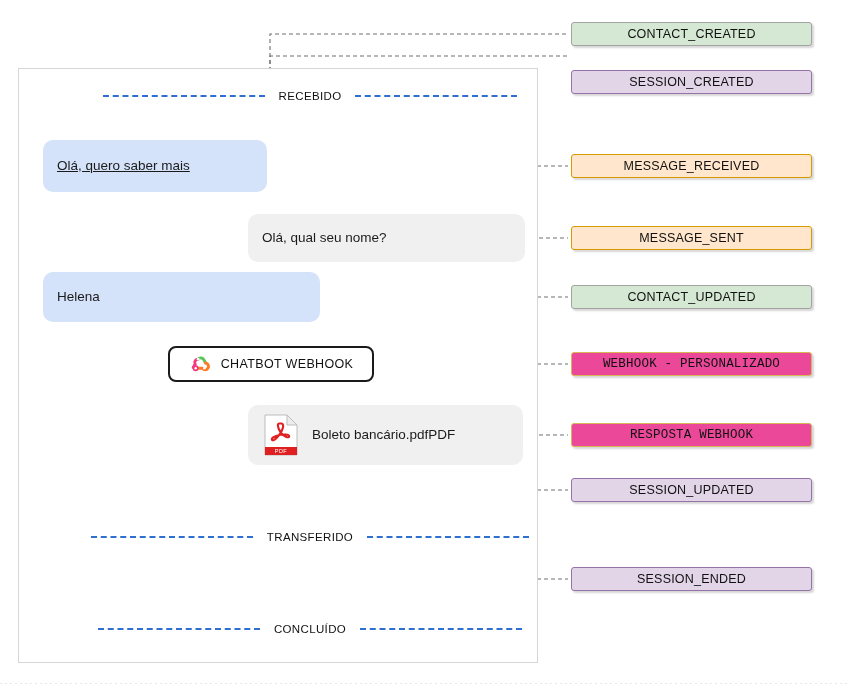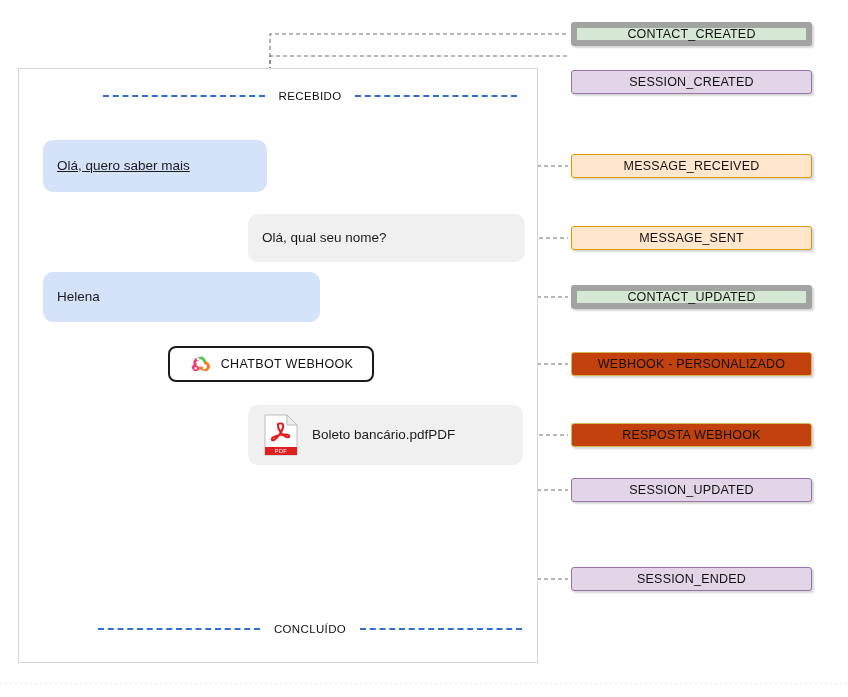--- a/index.html
+++ b/index.html
@@ -59,24 +59,24 @@
   .pdf-meta .ftype{font-size:13.5px;color:#1b1b1b;}
 
   
   .badge{
     position:absolute;left:571px;width:241px;height:24px;
     box-sizing:border-box;border-radius:3px;
     display:flex;align-items:center;justify-content:center;
     font-size:12.5px;color:#111111;letter-spacing:.2px;white-space:nowrap;
     box-shadow:2px 2px 2px rgba(0,0,0,.16);
   }
-  .badge.green {background:#d5e8d4;border:6px solid #a3a3a3;}
+  .badge.green {background:#d5e8d4;border:1px solid #a3a3a3;}
   .badge.purple{background:#e1d5e7;border:1px solid #9673a6;}
   .badge.orange{background:#ffe6cc;border:1px solid #d79b00;}
-  .badge.yellow{background:#c2410c;border:1px solid #d6b656;}
+  .badge.yellow{background:#ec4899;border:1px solid #d6b656;font-family:Liberation Mono, monospace;}
 
   
   .conn{position:absolute;left:0;top:0;width:848px;height:697px;
         pointer-events:none;overflow:visible;}
 
   
   .ruler{position:absolute;left:0;top:683px;width:848px;height:1px;}
 </style>
 </head>
 <body>
@@ -151,20 +151,25 @@
       <path d="M17.4 9.5c1.8 0 2.1 2.3 1.4 4.6-.6 2.1-2 4.8-3.7 7.1-1.7 2.3-3.6 4.1-5.1 4.8-1.3.6-2.3.2-2.2-.8.1-1.2 1.7-2.3 4.3-3.2 2.8-1 6.9-1.7 9.6-1.5 2.3.2 3.6.9 3.5 1.8-.1.9-1.4 1.2-2.9.7-1.9-.6-4.1-2.4-5.8-4.9-1.6-2.3-2.6-5-2.6-6.9 0-1.2.5-1.7 1.5-1.7z" fill="none" stroke="#e02020" stroke-width="2.1" stroke-linejoin="round"></path>
       <rect x="1" y="33" width="32" height="8" fill="#e02020"></rect>
       <text x="17" y="39.3" font-family="Liberation Sans, sans-serif" font-size="5.6" fill="#ffffff" text-anchor="middle" letter-spacing="0.4">PDF</text>
     </svg>
     <div class="pdf-meta">
       <span class="fname">Boleto bancário.pdf</span>
       <span class="ftype">PDF</span>
     </div>
   </div>
 
+  <div class="sep" style="top:529px">
+    <span class="dash"></span>
+    <span class="sep-label">TRANSFERIDO</span>
+    <span class="dash"></span>
+  </div>
 
   <div class="sep" style="top:621px">
     <span class="dash"></span>
     <span class="sep-label">CONCLUÍDO</span>
     <span class="dash"></span>
   </div>
 
   <div class="badge green" style="top:22px">CONTACT_CREATED</div>
   <div class="badge purple" style="top:70px">SESSION_CREATED</div>
   <div class="badge orange" style="top:226px">MESSAGE_SENT</div>

